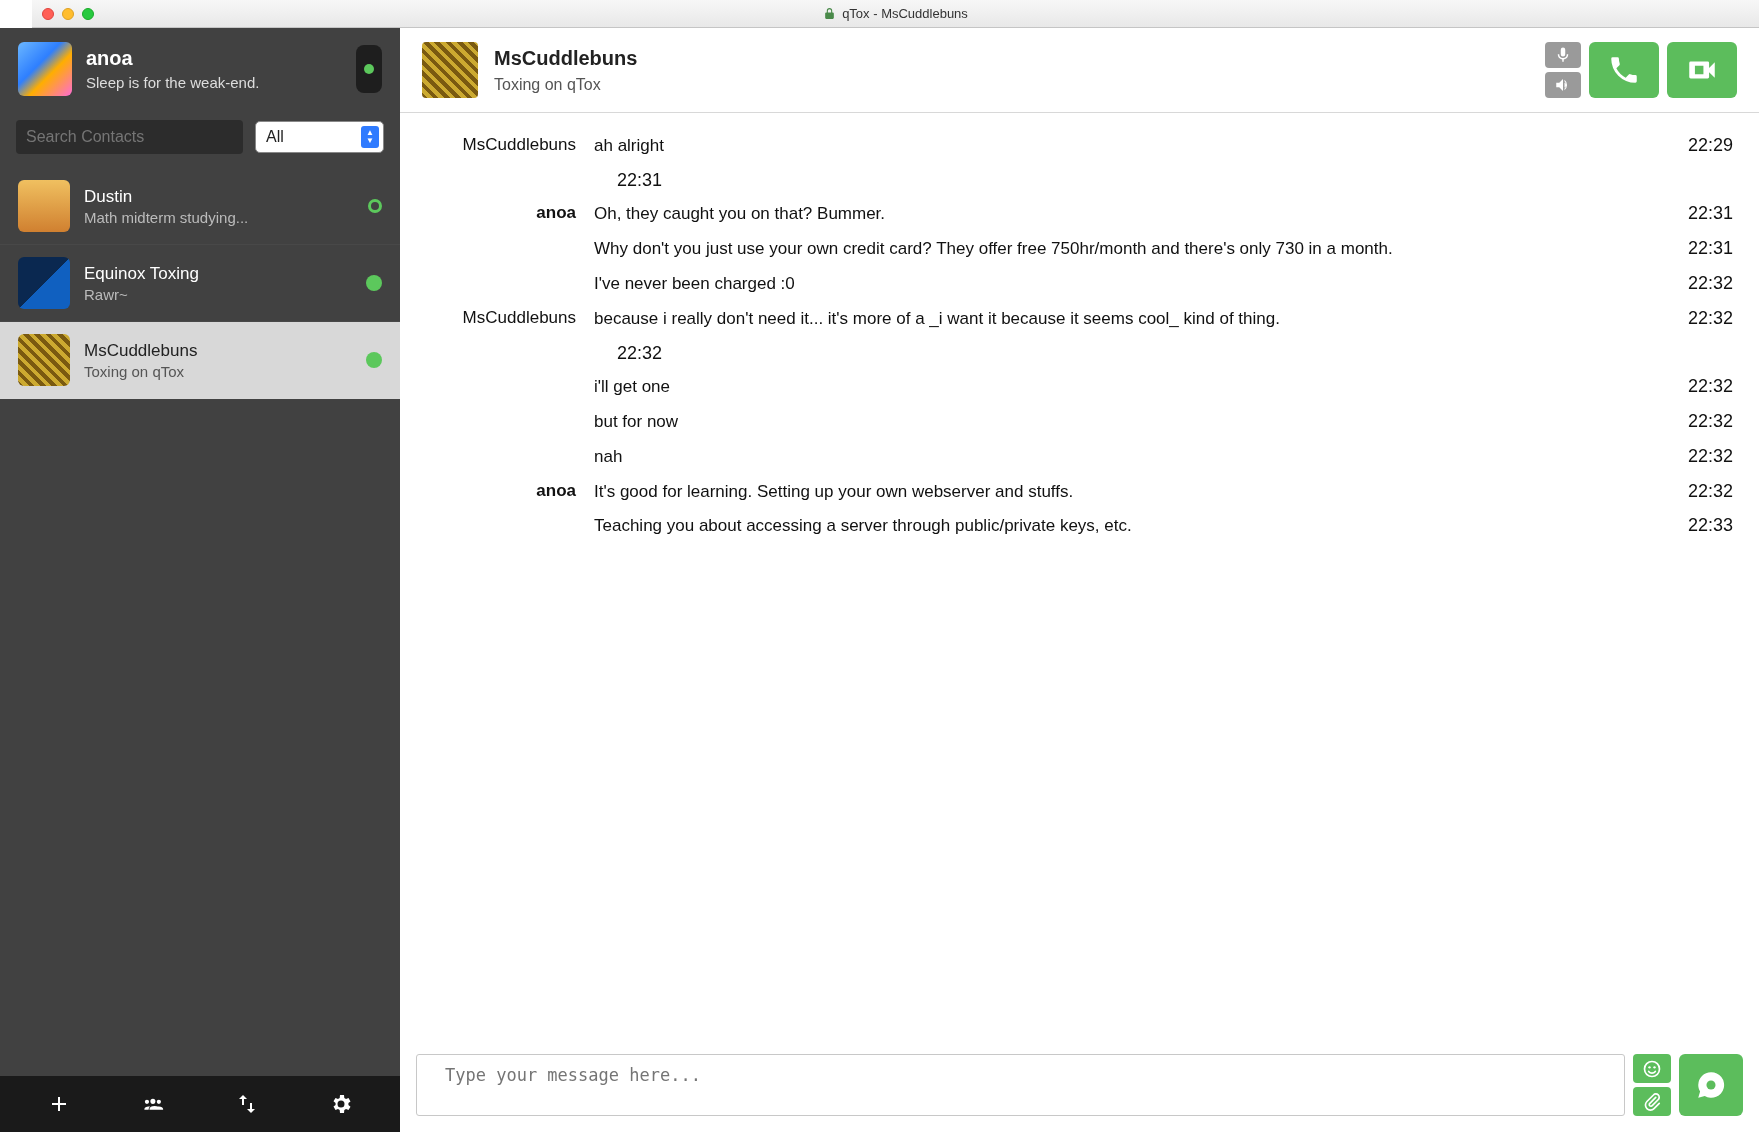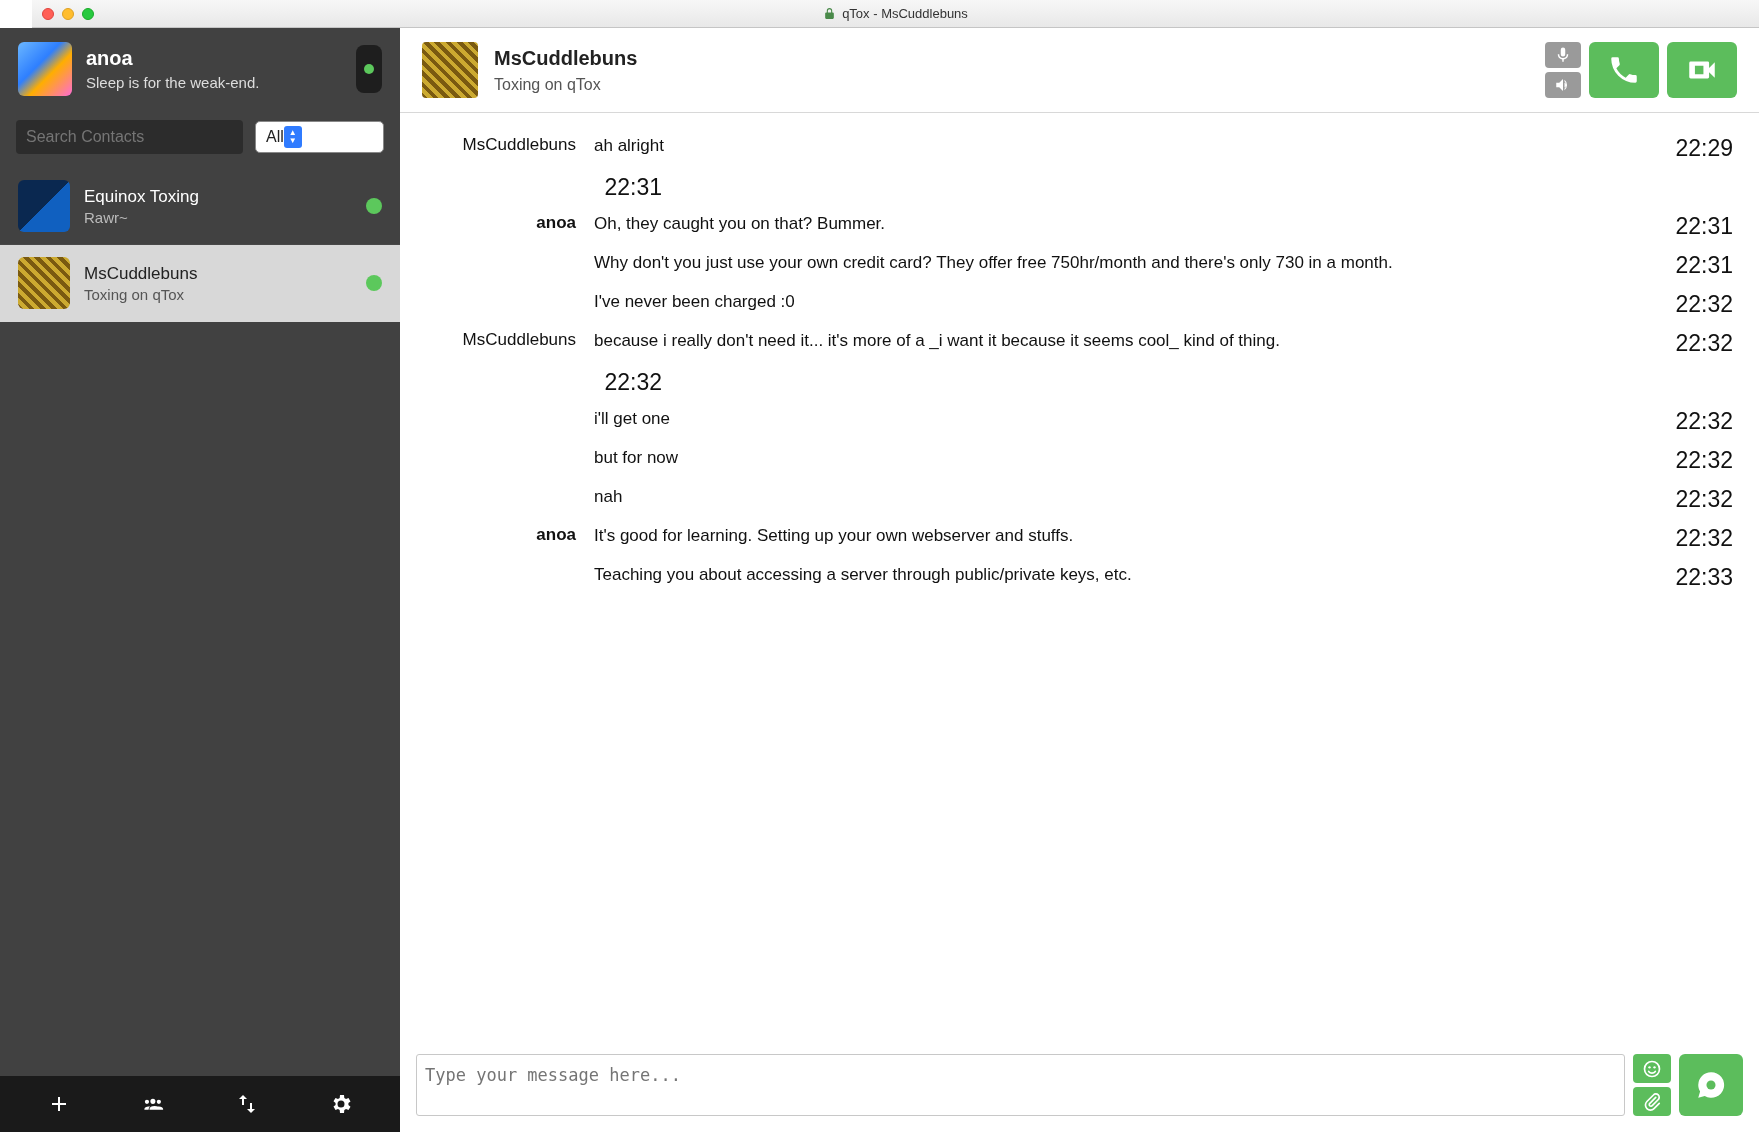--- a/index.html
+++ b/index.html
@@ -74,21 +74,21 @@
     display:flex; gap:12px; padding: 10px 16px 14px;
     align-items:center;
   }
   .search-input {
     flex:1; background:#2c2c2c; border:none; border-radius:4px;
     padding:8px 10px; color:#aaa; font-size:16px;
   }
   .filter-select {
     width:130px; height:32px; background:#fff;
     border:1px solid #888; border-radius:5px;
-    display:flex; align-items:center; 
+    display:flex; align-items:center; justify-content:space-between;
     padding:0 4px 0 10px; font-size:16px; color:#222;
   }
   .filter-arrows {
     width:18px;height:22px;background:#2f7bff;border-radius:3px;
     display:flex;flex-direction:column;align-items:center;justify-content:center;
     color:#fff;font-size:8px;line-height:8px;
   }
 
   .contacts { flex:1; overflow-y:auto; }
   .contact {
@@ -154,28 +154,28 @@
     gap:18px;
   }
   .msg-sender {
     width:150px; text-align:right; font-size:17px; color:#111; flex-shrink:0;
   }
   .msg-sender.bold { font-weight:bold; }
   .msg-text {
     flex:1; font-size:17px; color:#111; line-height:1.35;
     padding-right:10px;
   }
-  .msg-time { width:68px; text-align:right; font-size:23px; color:#111; flex-shrink:0;}
+  .msg-time { width:68px; text-align:right; font-size:18px; color:#111; flex-shrink:0;}
 
   .compose {
     display:flex; padding:12px 16px 16px; gap:8px; align-items:stretch;
   }
   .compose-input {
     flex:1; border:1px solid #c8c8c8; border-radius:3px;
-    padding:10px 8px; font-size:17px; color:#888;
+    padding:10px 28px; font-size:17px; color:#888;
     resize:none; height:62px;
   }
   .compose-side { display:flex; flex-direction:column; gap:4px;}
   .compose-mini { width:38px;height:29px;background:#5cbd5c;border-radius:4px;display:flex;align-items:center;justify-content:center;cursor:pointer;}
   .compose-mini svg{width:20px;height:20px;fill:#fff;}
   .compose-send { width:64px;background:#5cbd5c;border-radius:6px;display:flex;align-items:center;justify-content:center;cursor:pointer;}
   .compose-send svg{width:34px;height:34px;fill:#fff;}
 </style>
 </head>
 <body>
@@ -215,20 +215,28 @@
         <span>All</span>
         <span class="filter-arrows">
           <span>▲</span>
             <span>▼</span>
         </span>
       </div>
     </div>
 
     <div class="contacts" id="contacts">
         <div class="contact">
+          <div class="contact-avatar doge"></div>
+          <div class="contact-text">
+            <div class="contact-name">Dustin</div>
+            <div class="contact-status">Math midterm studying...</div>
+          </div>
+          <div class="contact-presence ring"></div>
+        </div>
+        <div class="contact">
           <div class="contact-avatar eq"></div>
           <div class="contact-text">
             <div class="contact-name">Equinox Toxing</div>
             <div class="contact-status">Rawr~</div>
           </div>
           <div class="contact-presence"></div>
         </div>
         <div class="contact selected">
           <div class="contact-avatar ms"></div>
           <div class="contact-text">

